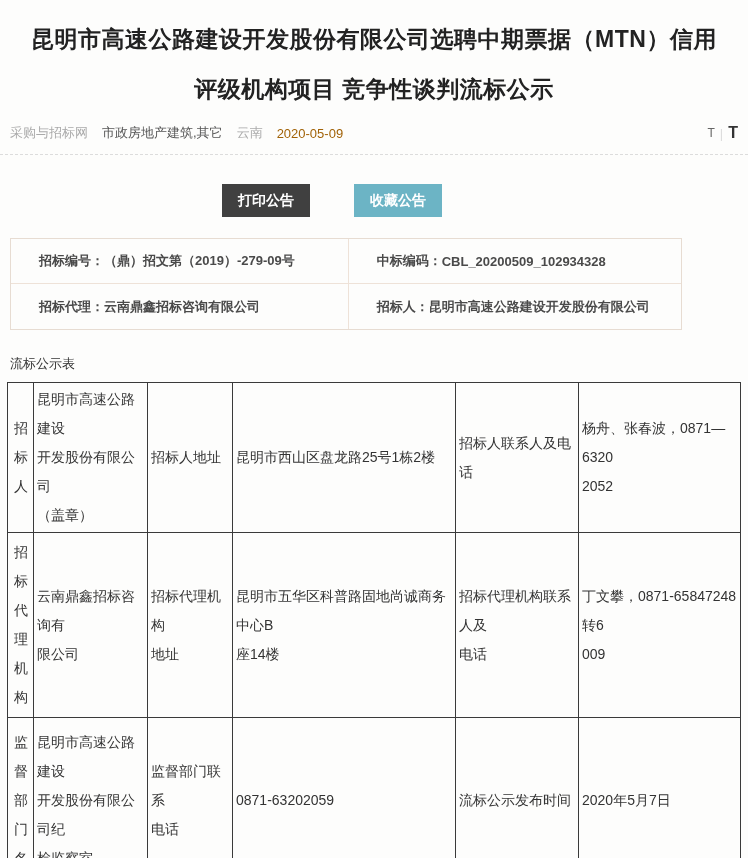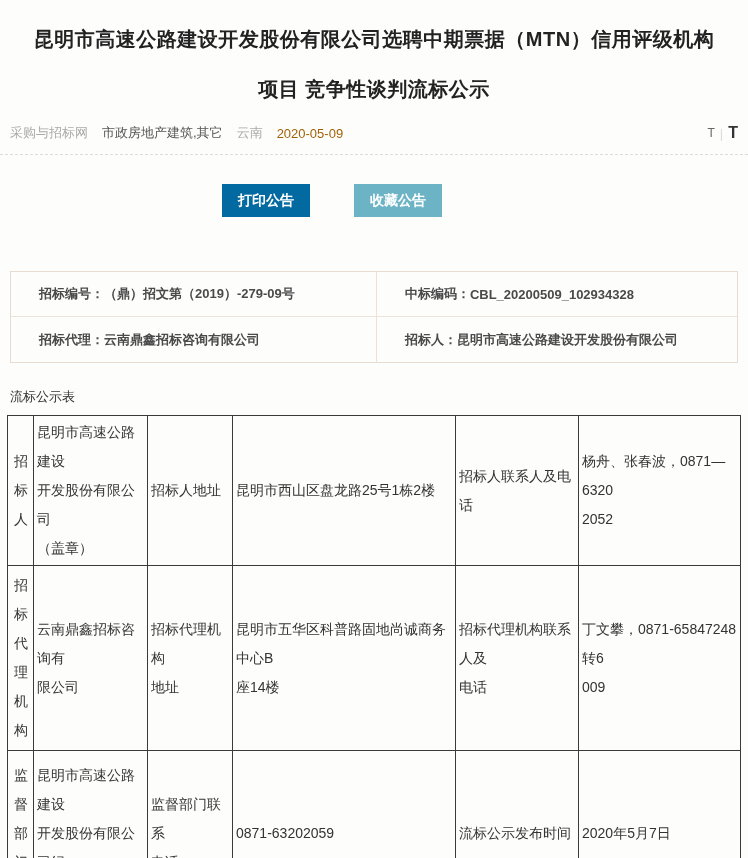--- a/index.html
+++ b/index.html
@@ -1,44 +1,44 @@
 <!DOCTYPE html>
 <html><head>
 <meta charset="utf-8">
 <style>
   * { margin:0; padding:0; box-sizing:border-box; }
   html,body { width:748px; height:858px; overflow:hidden; background:#fdfdfc;
     font-family:"Liberation Sans","DejaVu Sans",sans-serif; }
 
   
-  .page-title { margin:14px 30px 0; text-align:center; font-size:20px; font-weight:bold;
+  .page-title { margin:14px 30px 0; text-align:center; font-size:23px; font-weight:bold;
     color:#222; line-height:50px; letter-spacing:0.5px; }
 
   
   .meta-row { margin:10px 10px 0; display:flex; align-items:center; font-size:13px; height:18px; }
   .meta-row .src { color:#aaa; margin-right:14px; }
   .meta-row .cat { color:#555; margin-right:14px; }
   .meta-row .reg { color:#aaa; margin-right:14px; }
   .meta-row .date { color:#a16207; }
   .font-resize { margin-left:auto; display:flex; align-items:center; color:#555; }
   .font-resize .t-small { font-size:12px; color:#666; }
   .font-resize .t-sep { color:#ddd; margin:0 5px; font-size:13px; }
   .font-resize .t-large { font-size:16px; font-weight:bold; color:#333; }
 
   .dashed-divider { margin-top:12px; border-bottom:1px dashed #dcdcdc; height:0; }
 
   
   .btn-row { margin-top:29px; display:flex; }
   .btn { width:88px; height:33px; border:none; color:#fff; font-size:14px; font-weight:bold;
     font-family:inherit; display:flex; align-items:center; justify-content:center; cursor:pointer; }
-  .btn-print { margin-left:222px; background:#0369a1; }
+  .btn-print { margin-left:222px; background:#404040; }
   .btn-fav { margin-left:44px; background:#6cb4c5; }
 
   
-  .info-box { margin:54px 10px 0; width:728px; border:1px solid #e7dcd2;
+  .info-box { margin:21px 10px 0; width:672px; border:1px solid #e7dcd2;
     display:grid; grid-template-columns:50.4% 49.6%; }
   .info-cell { height:45px; display:flex; align-items:center; padding-left:28px;
     font-size:13px; font-weight:bold; color:#4a4a4a; border-bottom:1px solid #eee2d8;
     white-space:nowrap; overflow:hidden; }
   .info-cell:nth-child(odd) { border-right:1px solid #eee2d8; }
   .info-cell:nth-child(3), .info-cell:nth-child(4) { border-bottom:none;text-align:center; }
 
   
   .table-caption { margin:25px 0 0 10px; font-size:13px; color:#333; height:18px; }
 

